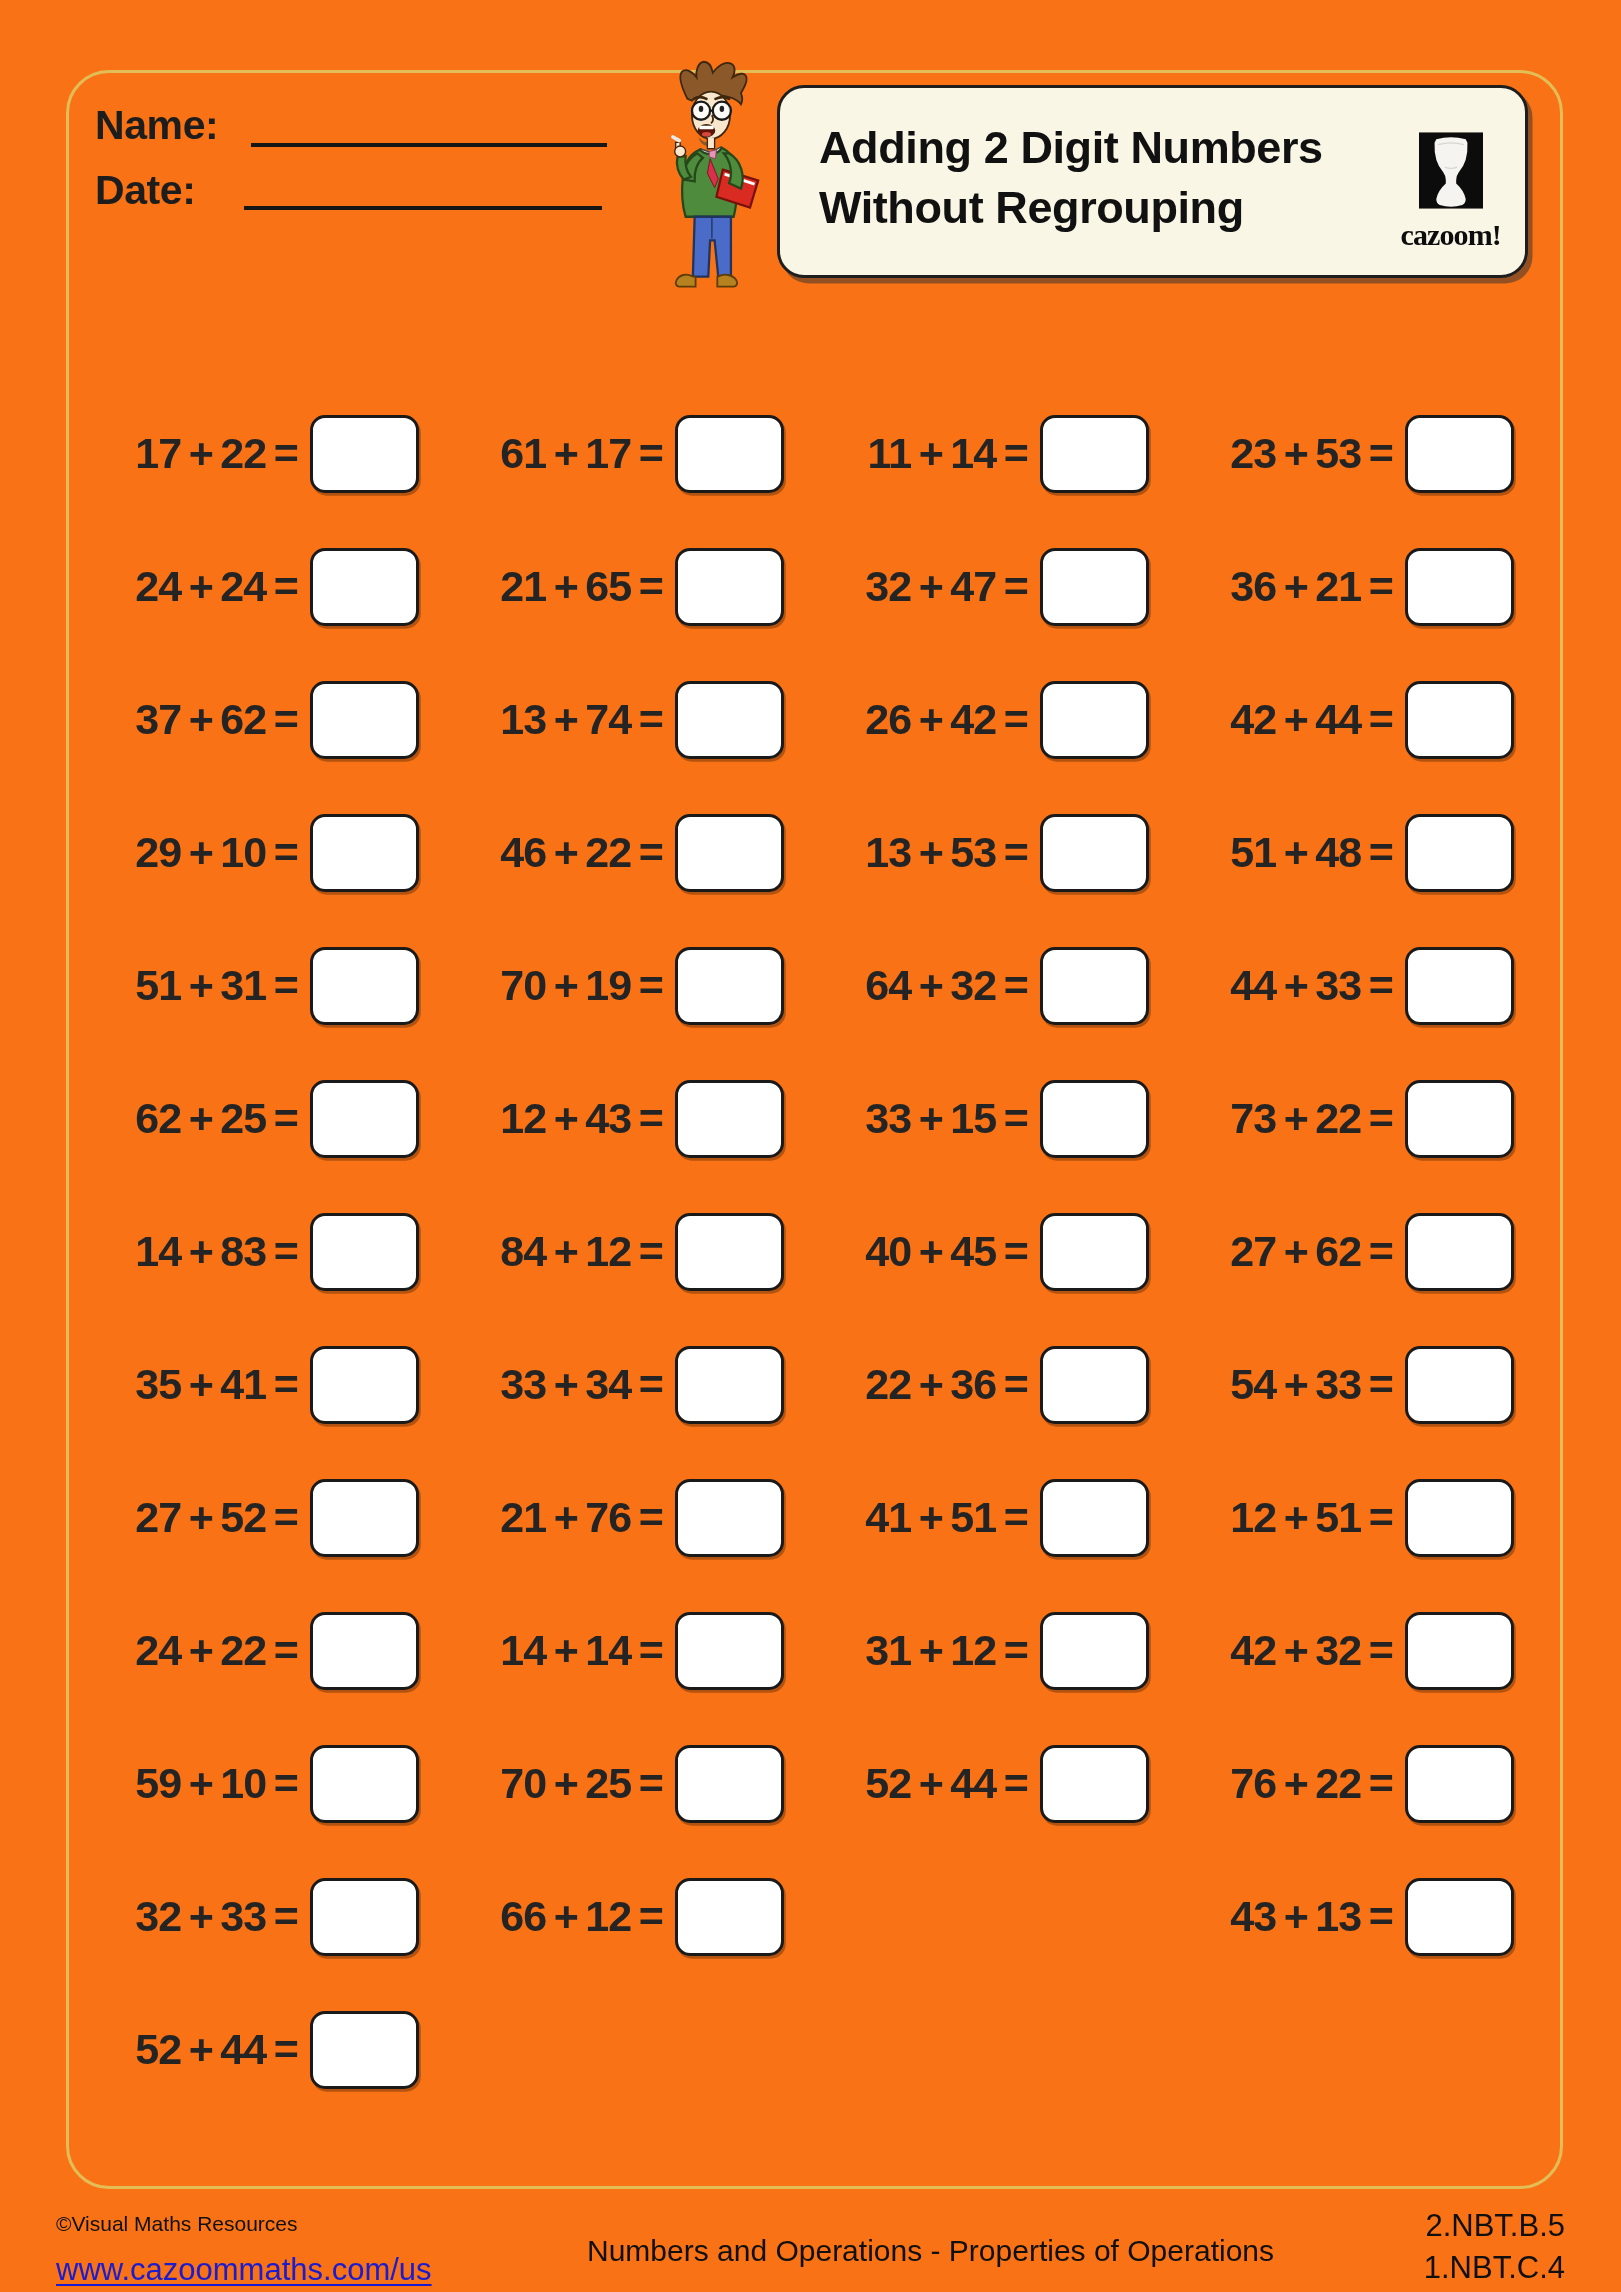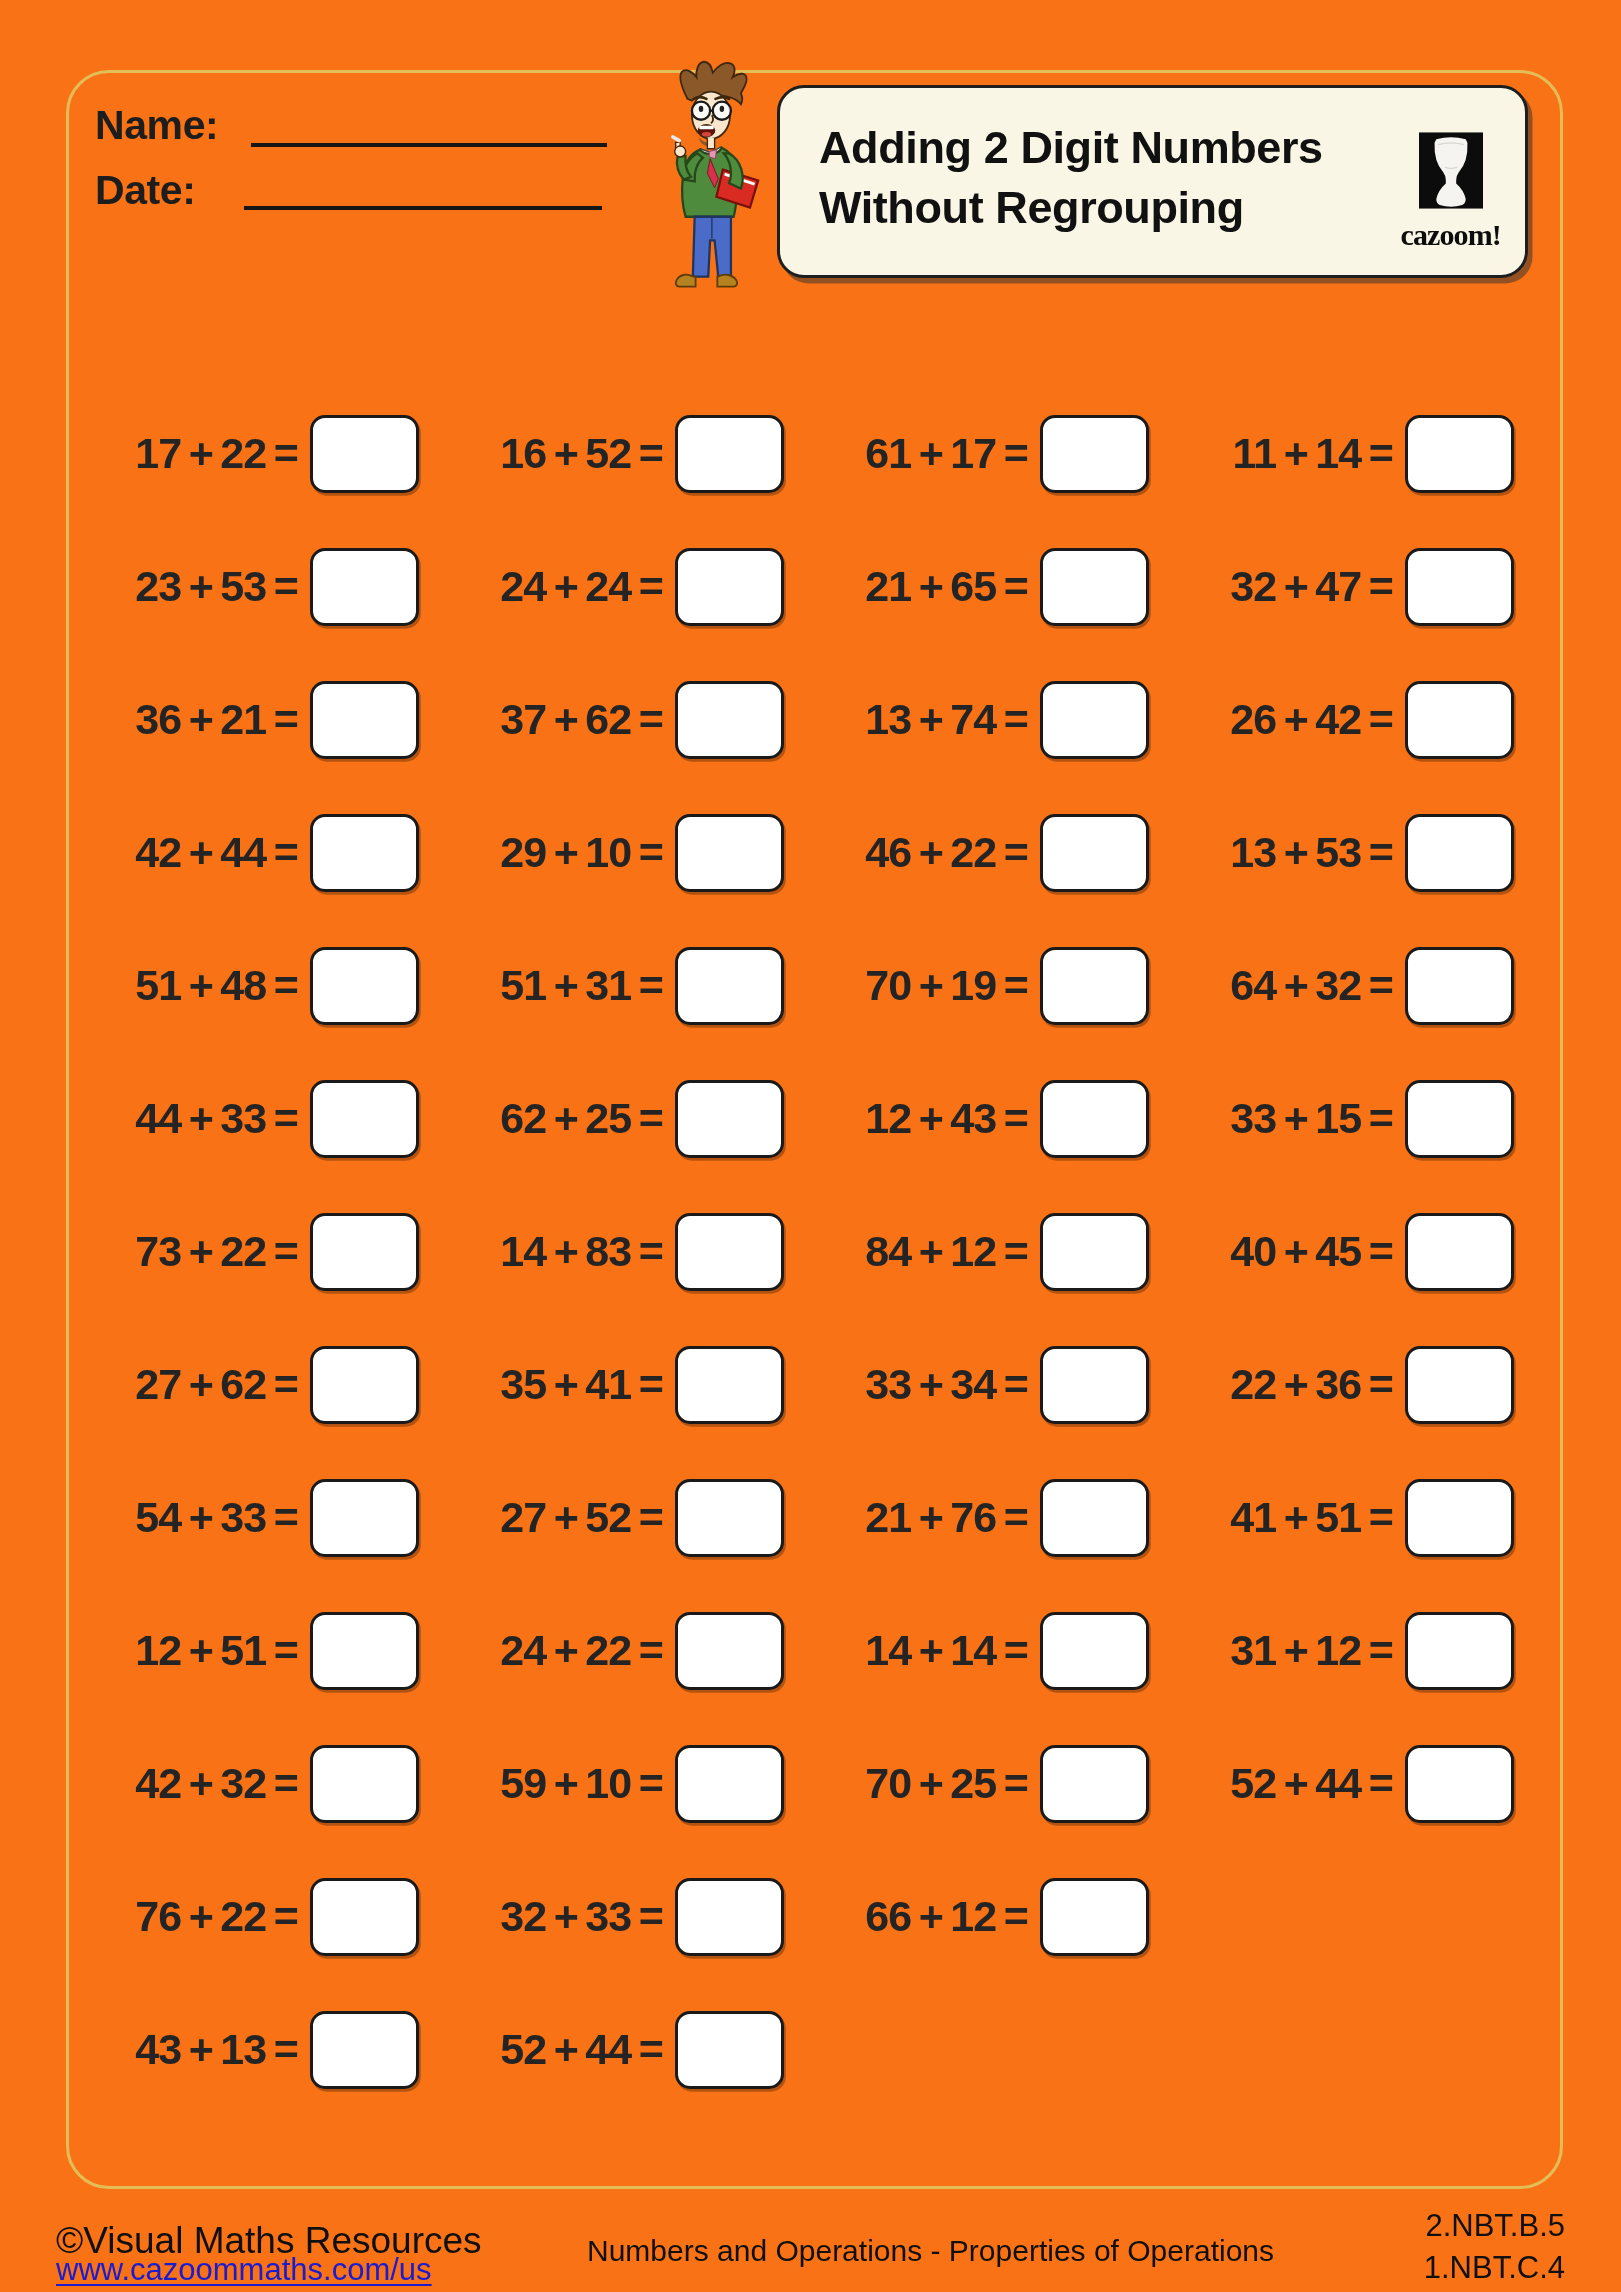--- a/index.html
+++ b/index.html
@@ -40,21 +40,21 @@
         display:grid;grid-template-columns:repeat(4,1fr);grid-auto-rows:133px;}
   .cell{display:flex;align-items:center;justify-content:flex-end;
         gap:11.6px;padding-right:13.4px;}
   .eq{font-size:43px;font-weight:700;color:#242424;white-space:nowrap;
       letter-spacing:-0.9px;word-spacing:-3.6px;}
   .abox{flex:none;width:109px;height:78px;background:#fff;
         border:3.1px solid #1a1a1a;border-radius:15px;
         box-shadow:1.8px 2.7px 0 rgba(0,0,0,0.28);}
 
   
-  .footer-copy{position:absolute;left:56px;top:2212px;font-size:37px;color:#101010;margin-top:8px;}
+  .footer-copy{position:absolute;left:56px;top:2212px;font-size:21px;color:#101010;}
   .footer-link{position:absolute;left:56px;top:2252px;font-size:31px;color:var(--link);
                text-decoration:underline;text-decoration-thickness:1.8px;text-underline-offset:3.6px;}
   .footer-center{position:absolute;left:587px;top:2234px;font-size:30px;color:#101010;}
   .footer-standards{position:absolute;right:56px;top:2205px;text-align:right;
                     font-size:31px;color:#101010;line-height:42px;}
 </style>
 </head>
 <body>
 
 <div class="page">
@@ -116,24 +116,20 @@
       <div class="logo-text">cazoom!</div>
     </div>
   </div>
 
   <div class="grid">
       <div class="cell">
         <span class="eq">17 + 22 =</span>
         <div class="abox"></div>
       </div>
       <div class="cell">
-        <span class="eq">16 + 52 =</span>
-        <div class="abox"></div>
-      </div>
-      <div class="cell">
         <span class="eq">61 + 17 =</span>
         <div class="abox"></div>
       </div>
       <div class="cell">
         <span class="eq">11 + 14 =</span>
         <div class="abox"></div>
       </div>
       <div class="cell">
         <span class="eq">23 + 53 =</span>
         <div class="abox"></div>

